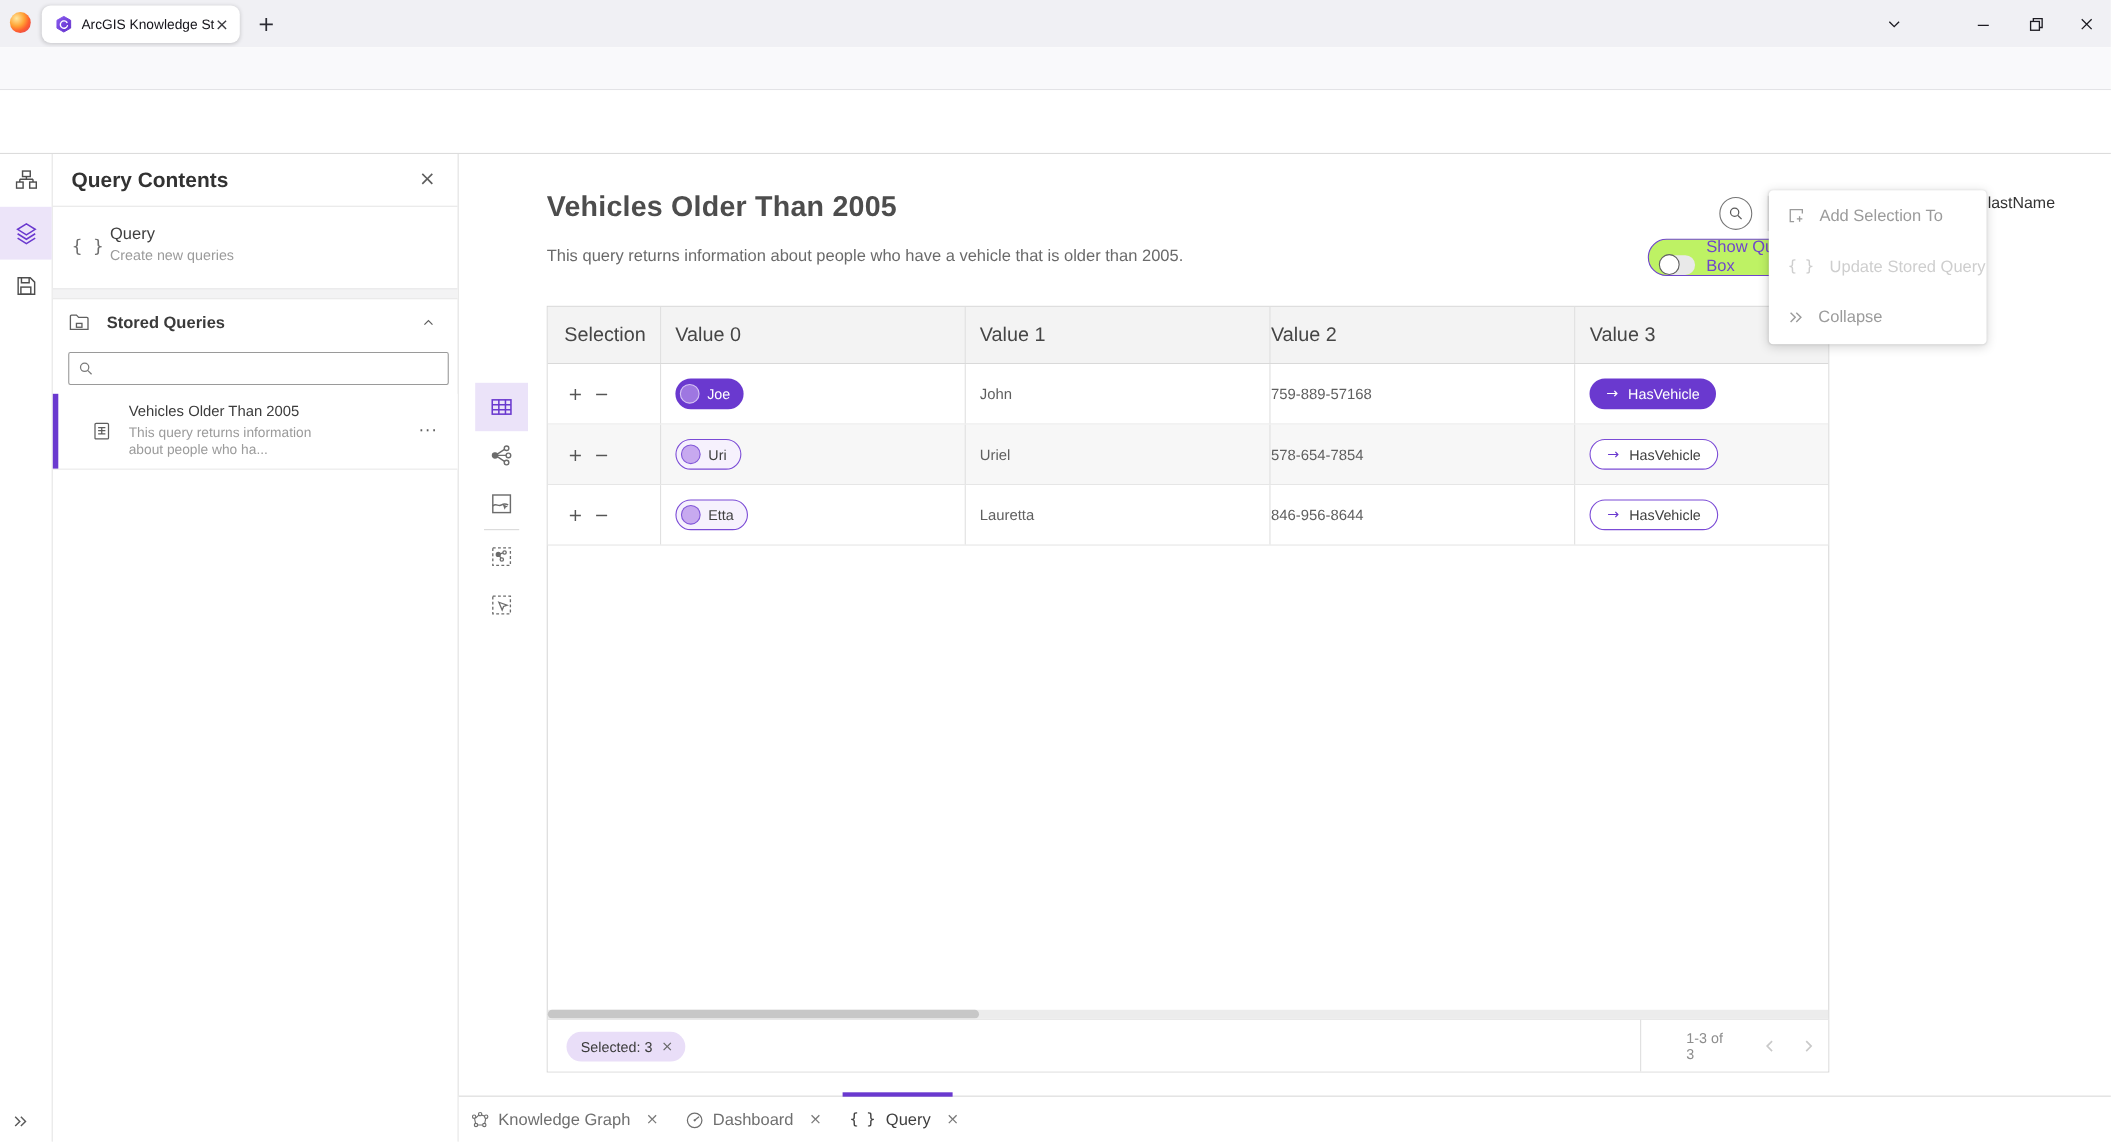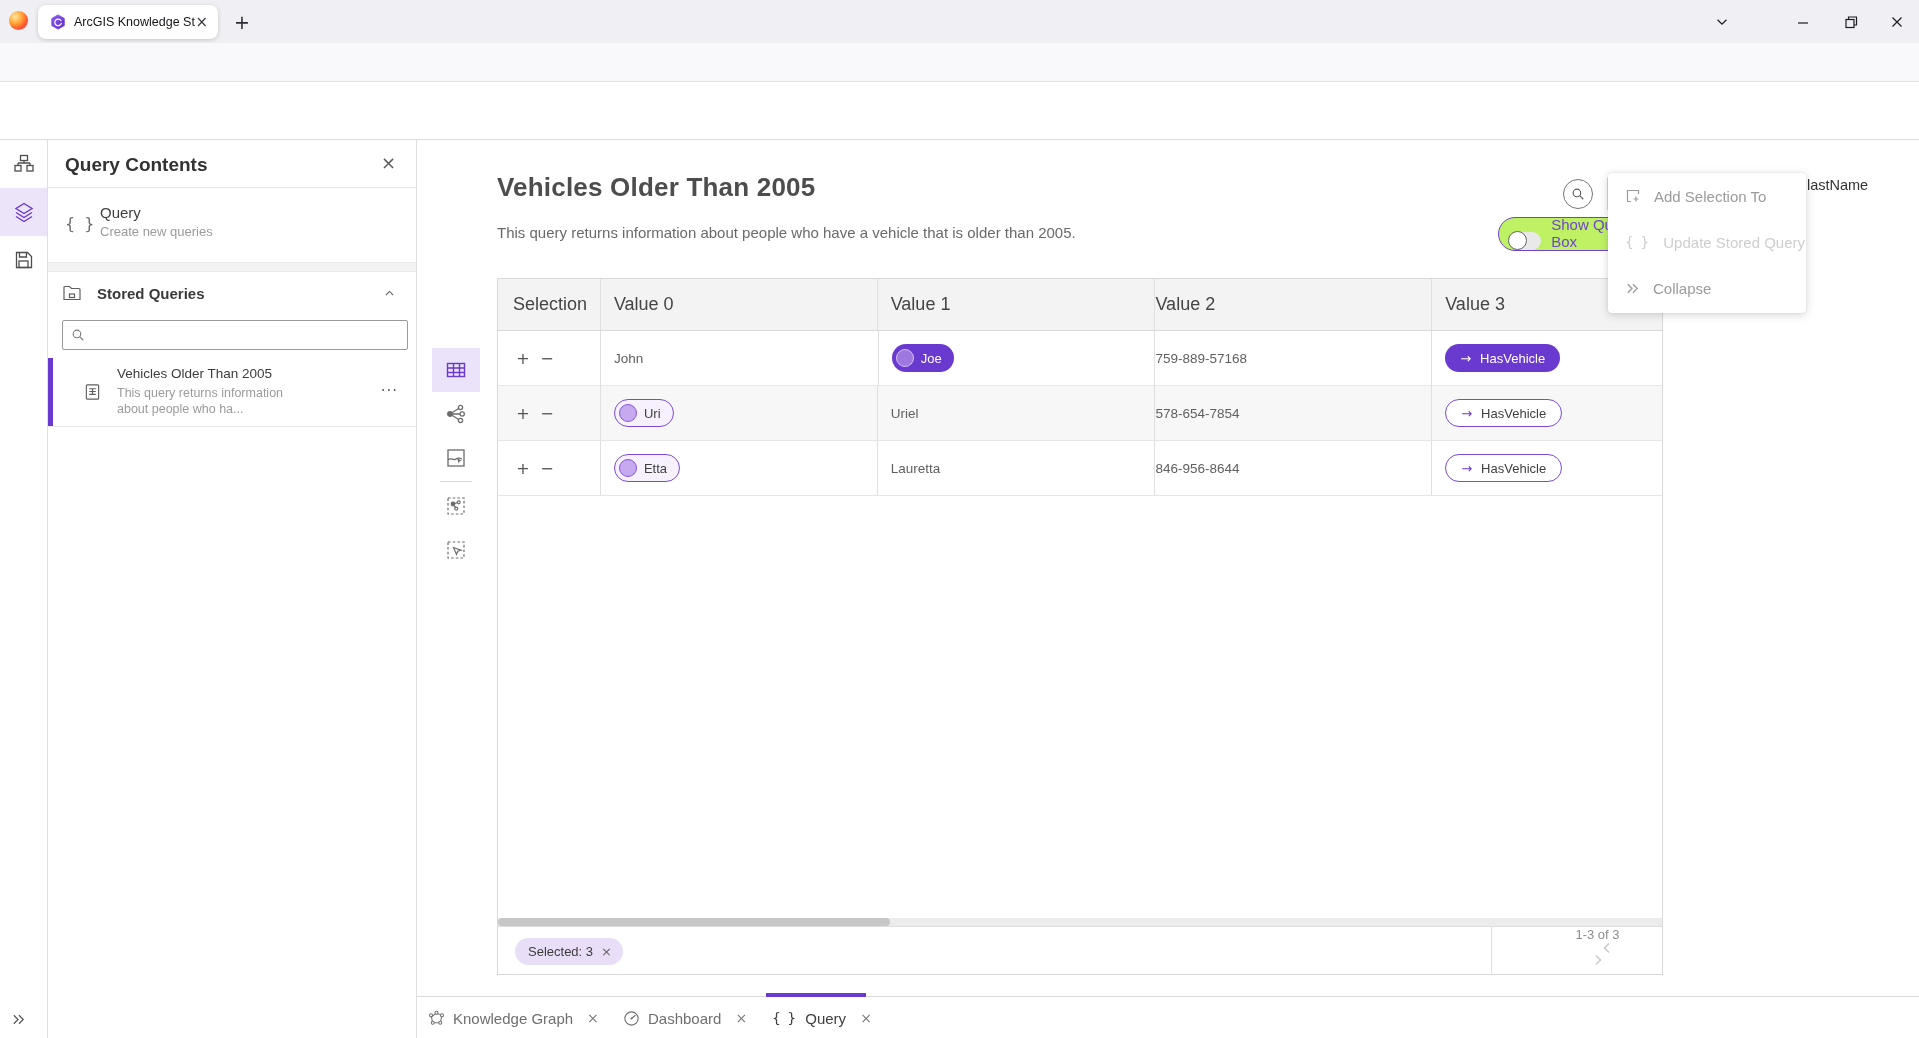--- a/index.html
+++ b/index.html
@@ -111,21 +111,21 @@
   .pill-rel.solid { background:#6a39cf; color:#fff; }
   .pill-rel.outline { background:#fff; border:1px solid #7b4bd6; color:#3f3f3f; }
   .pill-rel.outline .ar { color:#6a39cf; }
   .hscroll { position:absolute; left:0; top:639px; width:100%; height:8px; background:#ececec; }
   .hthumb { position:absolute; left:0; top:0; width:392px; height:8px; background:#c7c7c7; border-radius:4px; }
   .t-foot { position:absolute; left:0; top:647px; width:100%; height:48px; border-top:1px solid #dedede; background:#fff; }
   .chip { position:absolute; left:17px; top:11px; height:27px; background:#e9def8; border-radius:14px;
           display:inline-flex; align-items:center; padding:0 11px 0 13px; font-size:13px; color:#3b3b3b; gap:8px; }
   .chip .x { font-size:13px; color:#666; }
   .pager { position:absolute; right:0; top:0; width:171px; height:100%; border-left:1px solid #dedede;
-           display:flex; align-items:center; padding-left:41px; gap:0;flex-direction:column; }
+           display:flex; align-items:center; padding-left:41px; gap:0; }
   .pager .rng { font-size:13px; color:#8d8d8d; }
   .pgchev { width:38px; display:flex; justify-content:center; color:#c9c9c9; }
 
   
   .bottombar { left:417px; top:996px; width:1502px; height:42px; background:#fff; border-top:1px solid #d9d9d9; }
   .bb-tab { position:absolute; top:0; height:42px; display:flex; align-items:center; gap:8px; color:#6f6f6f; font-size:15px; }
   .bb-tab .x { font-size:14px; color:#7a7a7a; margin-left:6px; }
   .bb-tab.active { color:#3f3f3f; }
   .activebar { position:absolute; left:349px; top:-4px; width:100px; height:4px; background:#6a39cf; }
   .rail-expand { left:6px; top:1008px; width:24px; height:22px; color:#5a5a5a; display:flex; align-items:center; justify-content:center; }
@@ -396,27 +396,27 @@
       <div class="hc c2">Value 1</div>
       <div class="hc c3">Value 2</div>
       <div class="hc c4">Value 3</div>
     </div>
 
     <div class="t-row" style="top:52px;">
       <div class="cell c0" style="gap:4px;">
         <span class="selbtn glyph">+</span>
         <span class="selbtn glyph">−</span>
       </div>
-      <div class="cell c2">John</div>
       <div class="cell c1">
         <span class="pill-ent solid">
             <span class="dot"></span>
             <span>Joe</span>
           </span>
       </div>
+      <div class="cell c2">John</div>
       <div class="cell c3">759-889-57168</div>
       <div class="cell c4">
         <span class="pill-rel solid">
             <span class="ar glyph">→</span>
             <span>HasVehicle</span>
           </span>
       </div>
     </div>
 
     <div class="t-row alt" style="top:107px;">

